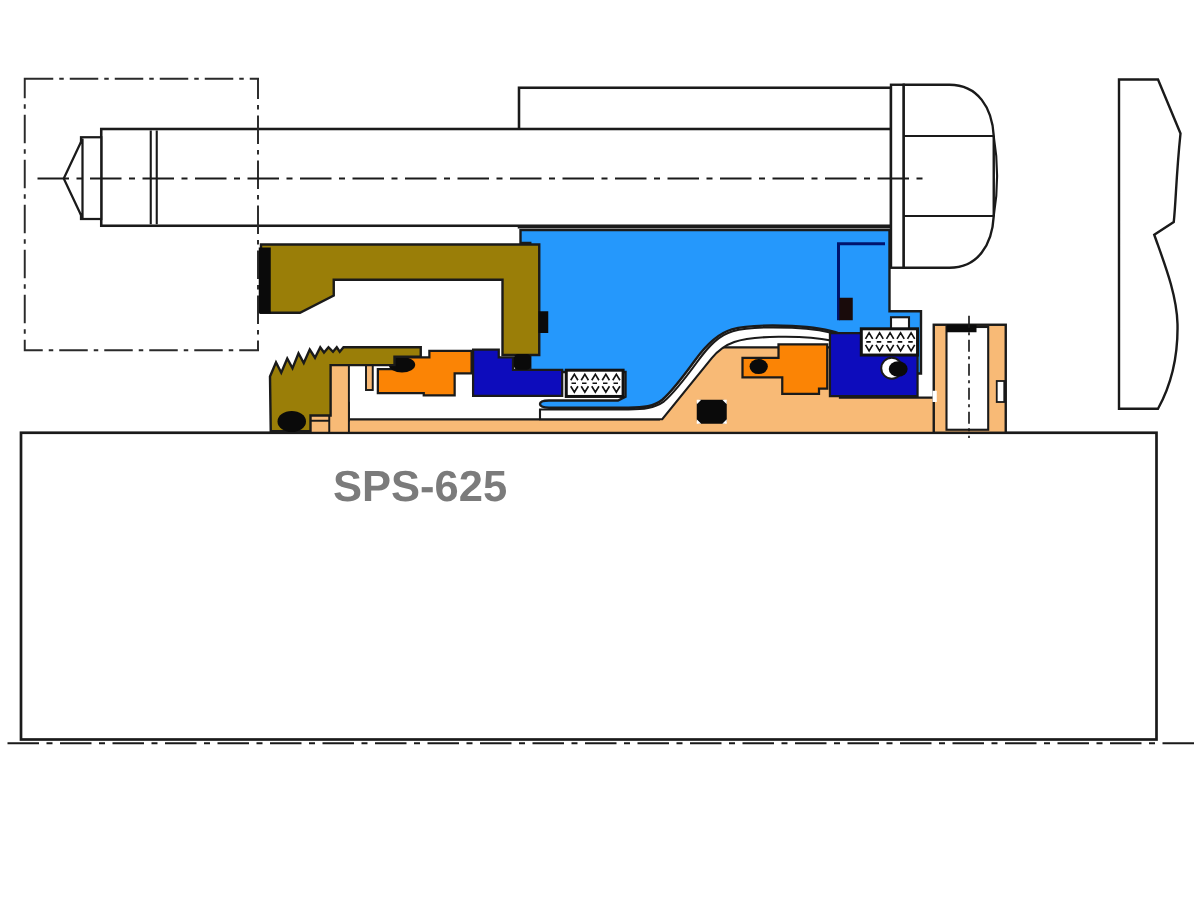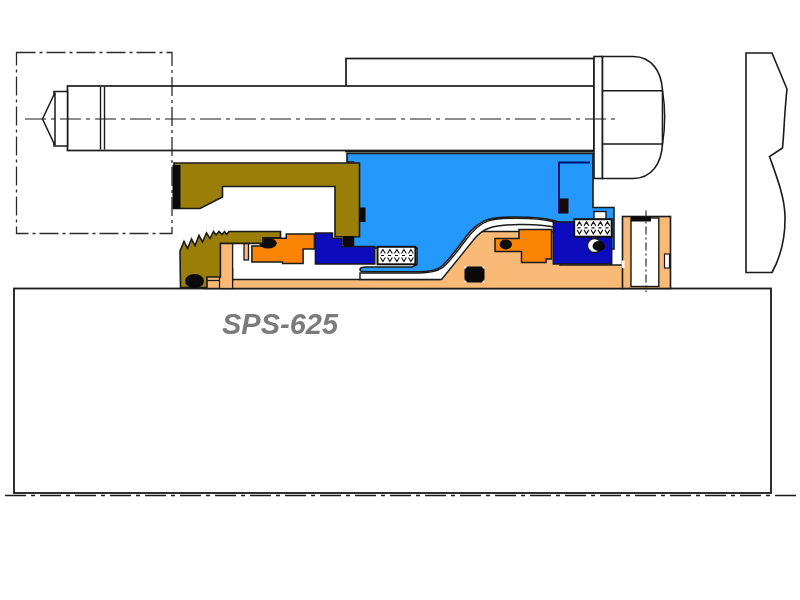--- a/index.html
+++ b/index.html
@@ -1,16 +1,16 @@
 <!DOCTYPE html>
 <html><head>
 <meta charset="utf-8">
 <style>
 html,body{margin:0;padding:0;background:#fff;font-family:"Liberation Sans",sans-serif;}
-#stage{position:relative;width:800px;height:600px;overflow:hidden;font-style:italic;}
+#stage{position:relative;width:800px;height:600px;overflow:hidden;}
 </style>
 </head>
 <body>
 <div id="stage">
 <svg width="800" height="600" viewBox="0 0 800 600">
 
 <rect x="0" y="0" width="800" height="600" fill="#ffffff"></rect>
 
 <path d="M425,332 Q470,314 545,318 Q625,315 668,334 L668,428 Q600,446 520,442 Q462,444 424,436 Z" fill="#f6f4f1"></path>
 

